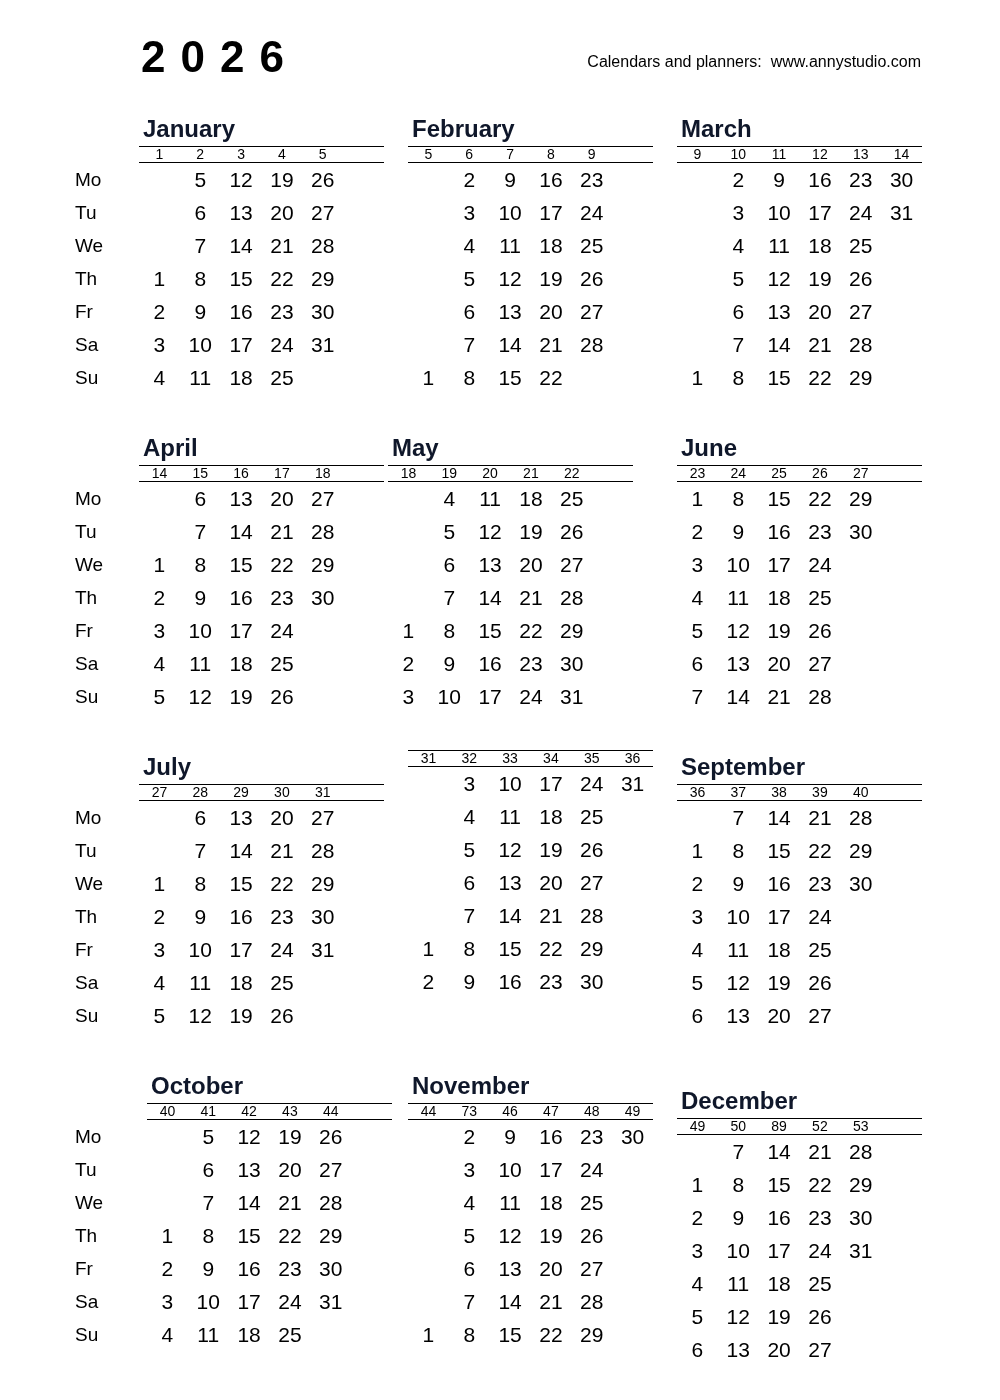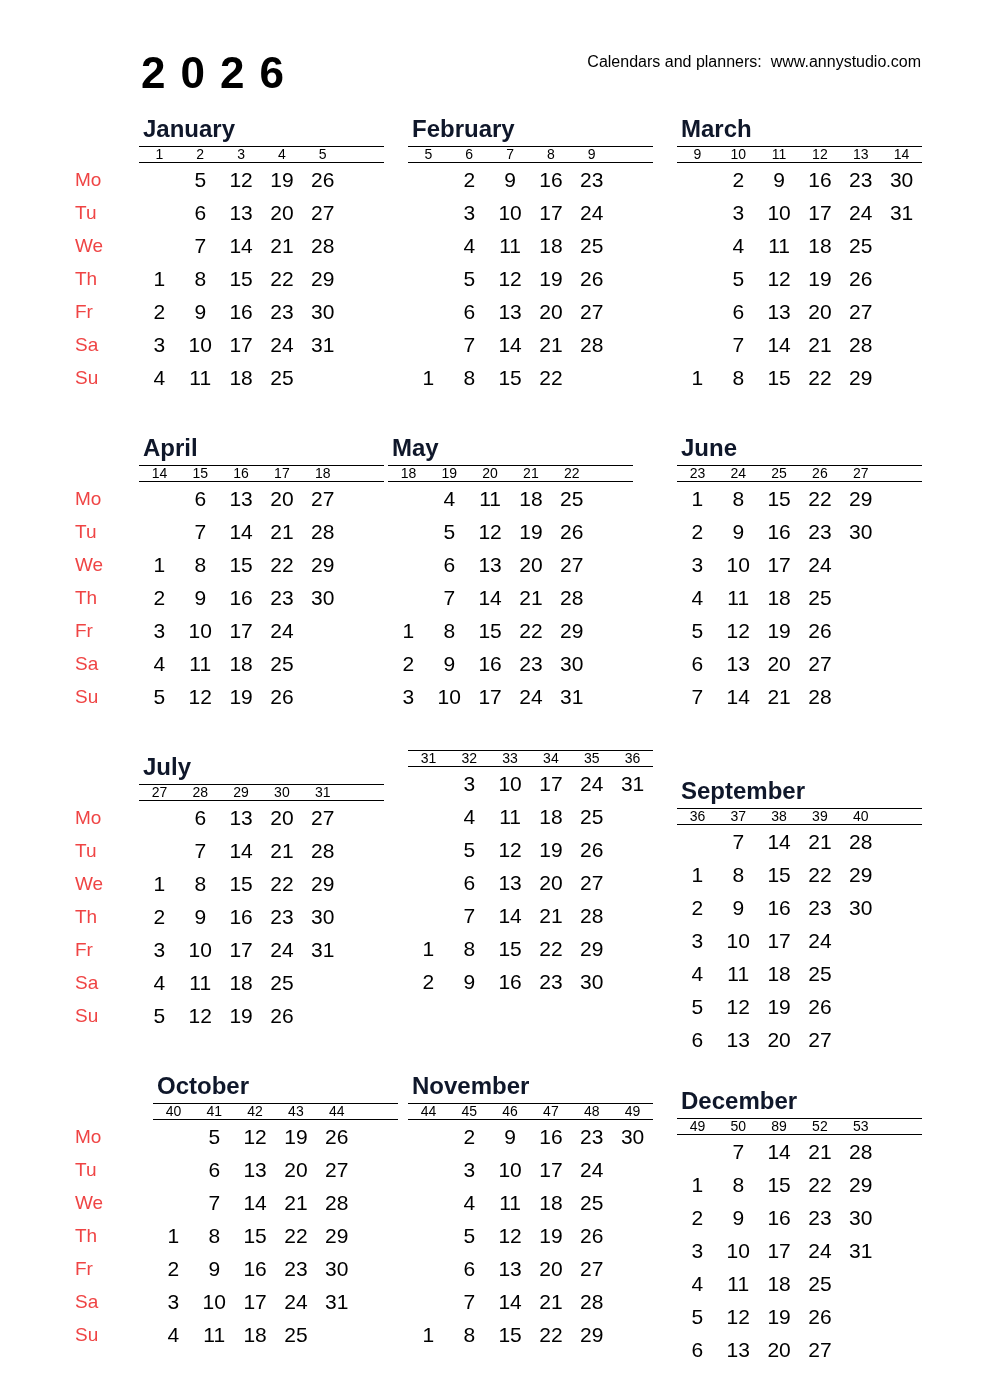--- a/index.html
+++ b/index.html
@@ -2,32 +2,32 @@
 <html><head>
 <meta charset="utf-8">
 <style>
   html,body{margin:0;padding:0;background:#fff;}
   .page{
     position:relative;width:1000px;height:1400px;background:#ffffff;
     font-family:"Liberation Sans","DejaVu Sans",sans-serif;color:#000;
     overflow:hidden;
   }
   .year-title{
-    position:absolute;left:141px;top:50px;margin:0;
+    position:absolute;left:141px;top:34px;margin:0;
     font-size:44px;line-height:46px;font-weight:bold;letter-spacing:15px;
     color:#000;white-space:nowrap;
   }
   .tagline{
     position:absolute;top:53px;right:79px;font-size:16px;line-height:18px;
     color:#000;white-space:nowrap;
   }
   .tagline .url{margin-left:9px;margin-top:17px;}
   .band{position:absolute;left:0;width:1000px;height:283px;}
   .daycol{position:absolute;left:75px;top:51px;width:44px;}
-  .daycol .dl{height:33px;line-height:33px;font-size:19px;color:#ef4444;}
+  .daycol .dl{height:33px;line-height:33px;font-size:19px;color:#000000;}
   .month{position:absolute;top:0;width:245px;}
   .month .mname{
     margin:0;height:34px;line-height:34px;font-size:24px;font-weight:bold;
     padding-left:4px;color:#0f172a;white-space:nowrap;
   }
   .weekrow{
     display:flex;height:17px;box-sizing:border-box;
     border-top:1px solid #000;border-bottom:1px solid #000;
   }
   .weekrow span{flex:1;text-align:center;font-size:14px;line-height:15px;color:#000;}
@@ -603,21 +603,21 @@
           </div>
           <div class="daterow">
             <span>2</span>
             <span>9</span>
             <span>16</span>
             <span>23</span>
             <span>30</span>
             <span></span>
           </div>
         </section>
-        <section class="month" style="left: 677px; margin-top: 24px;">
+        <section class="month" style="left: 677px;">
           <h2 class="mname">September</h2>
           <div class="weekrow">
             <span>36</span>
             <span>37</span>
             <span>38</span>
             <span>39</span>
             <span>40</span>
             <span></span>
           </div>
           <div class="daterow">
@@ -681,21 +681,21 @@
       <div class="band" style="top: 1069px;">
         <div class="daycol">
           <div class="dl">Mo</div>
           <div class="dl">Tu</div>
           <div class="dl">We</div>
           <div class="dl">Th</div>
           <div class="dl">Fr</div>
           <div class="dl">Sa</div>
           <div class="dl">Su</div>
         </div>
-        <section class="month" style="left: 153px;">
+        <section class="month" style="left: 147px;">
           <h2 class="mname">October</h2>
           <div class="weekrow">
             <span>40</span>
             <span>41</span>
             <span>42</span>
             <span>43</span>
             <span>44</span>
             <span></span>
           </div>
           <div class="daterow">
@@ -752,21 +752,21 @@
             <span>18</span>
             <span>25</span>
             <span></span>
             <span></span>
           </div>
         </section>
         <section class="month" style="left: 408px;">
           <h2 class="mname">November</h2>
           <div class="weekrow">
             <span>44</span>
-            <span>45</span>
+            <span>73</span>
             <span>46</span>
             <span>47</span>
             <span>48</span>
             <span>49</span>
           </div>
           <div class="daterow">
             <span></span>
             <span>2</span>
             <span>9</span>
             <span>16</span>

